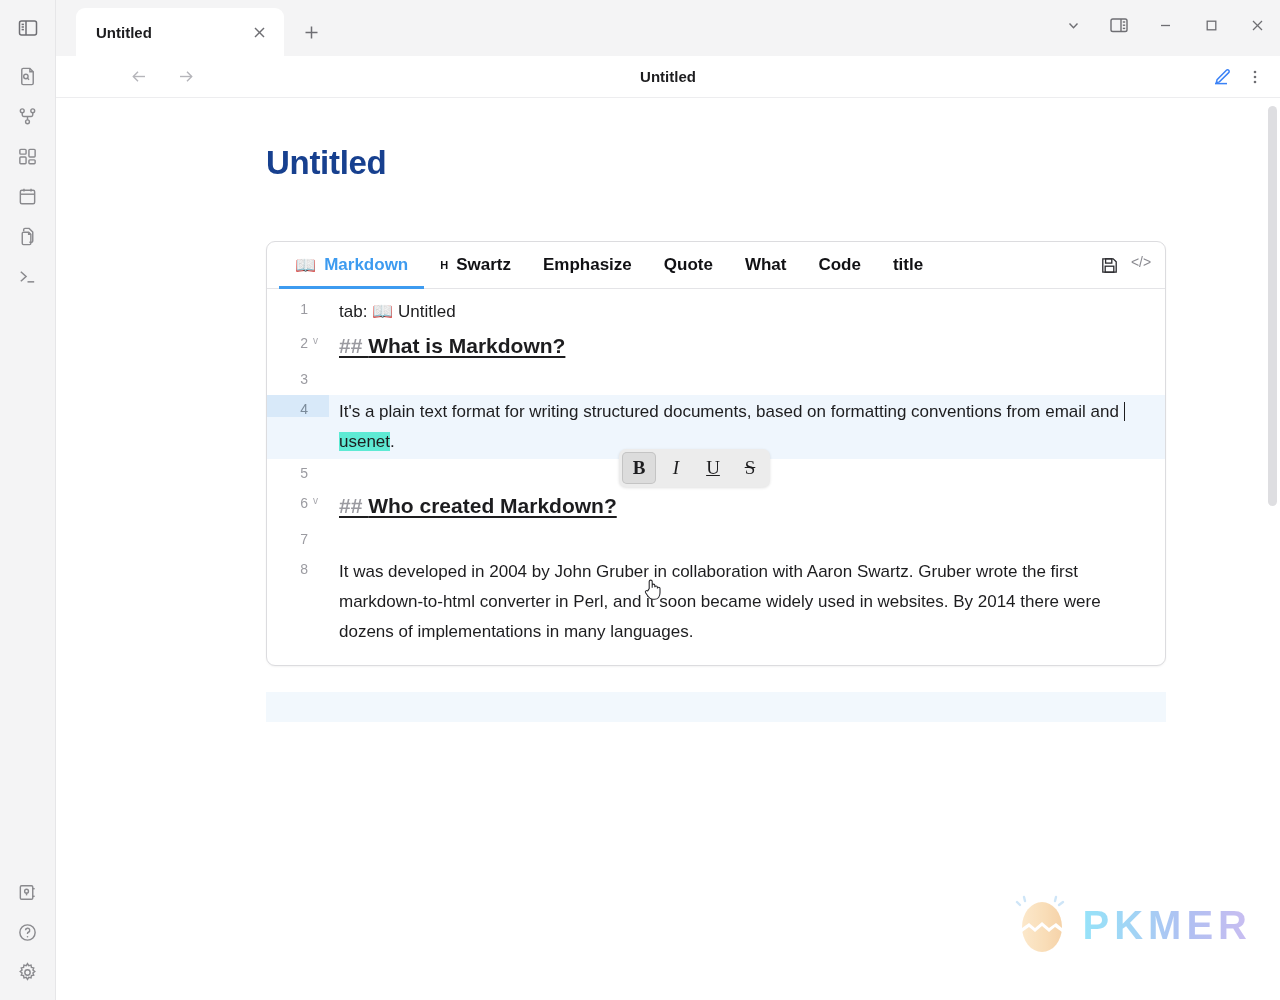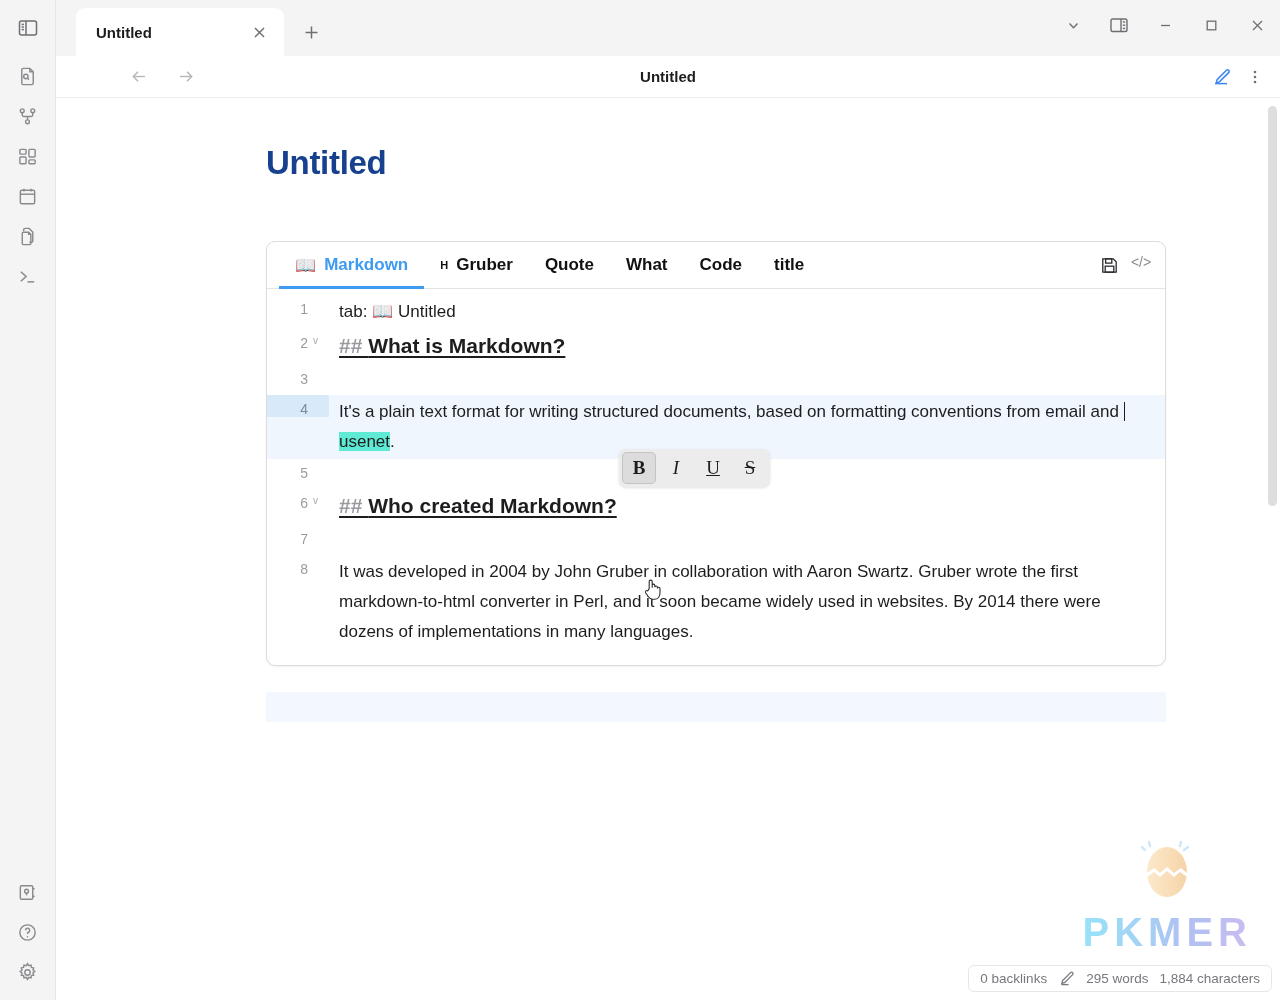--- a/index.html
+++ b/index.html
@@ -218,21 +218,20 @@
     width: 900px; height: 30px;
     background: #f2f8fd;
   }
 
   
   .watermark {
     position: absolute; right: 28px; bottom: 45px;
     display: flex; align-items: center; gap: 10px;
     opacity: .72; filter: blur(.35px);
     pointer-events: none;
-    flex-direction: column;
   }
   .wm-text {
     font-size: 40px; font-weight: bold; letter-spacing: 5px;
     background: linear-gradient(90deg,#6fd8f7 0%,#7fc4f2 30%,#93a8ee 62%,#b6a5ec 100%);
     -webkit-background-clip: text; background-clip: text;
     -webkit-text-fill-color: transparent; color: transparent;
   }
 
   
   .statusbar {
@@ -437,21 +436,24 @@
 
         <div class="card">
 
           <div class="card-tabs">
             <div class="ctab active">
               <span class="bookico">📖</span>
               <span>Markdown</span>
             </div>
             <div class="ctab">
               <span class="hmark">H</span>
-              <span>Gruber</span>
+              <span>Swartz</span>
+            </div>
+            <div class="ctab">
+              <span>Emphasize</span>
             </div>
             <div class="ctab">
               <span>Quote</span>
             </div>
             <div class="ctab">
               <span>What</span>
             </div>
             <div class="ctab">
               <span>Code</span>
             </div>
@@ -573,27 +575,16 @@
           <g stroke="#bcdcf5" stroke-width="2.4" stroke-linecap="round">
             <line x1="9" y1="10" x2="6" y2="7"></line>
               <line x1="14" y1="6" x2="13" y2="2"></line>
             <line x1="48" y1="10" x2="52" y2="7"></line>
               <line x1="44" y1="6" x2="45" y2="2"></line>
           </g>
         </svg>
         <span class="wm-text">PKMER</span>
       </div>
 
-      <div class="statusbar">
-        <span class="sb-item">0 backlinks</span>
-        <span class="sb-ico">
-          <svg width="17" height="17" viewBox="0 0 17 17" fill="none" stroke="currentColor" stroke-width="1.3">
-            <path d="M12.6 2.6a1.4 1.4 0 0 1 2 2L6.6 12.6l-2.7.7.7-2.7z"></path>
-            <line x1="3.3" y1="14.6" x2="10.5" y2="14.6"></line>
-          </svg>
-        </span>
-        <span class="sb-item">295 words</span>
-        <span class="sb-item">1,884 characters</span>
-      </div>
 
     </div>
   </div>
 </div>
 
 </body></html>

